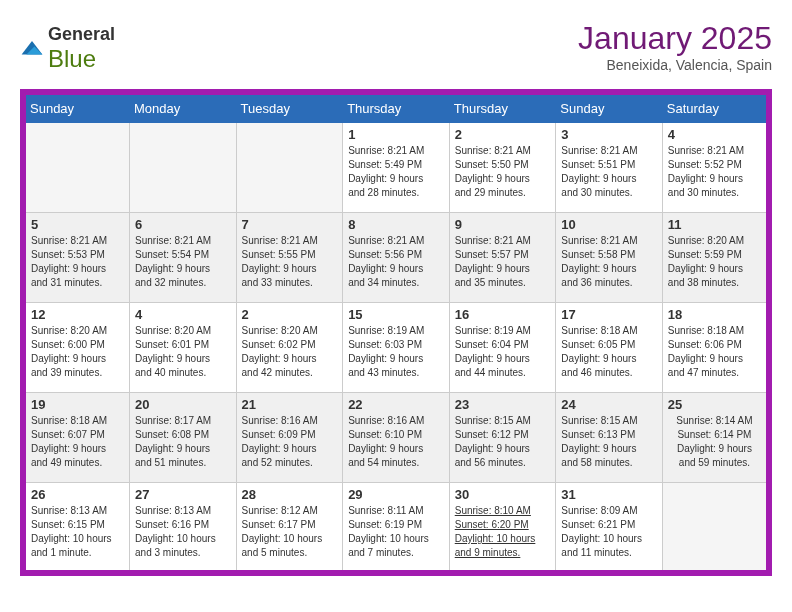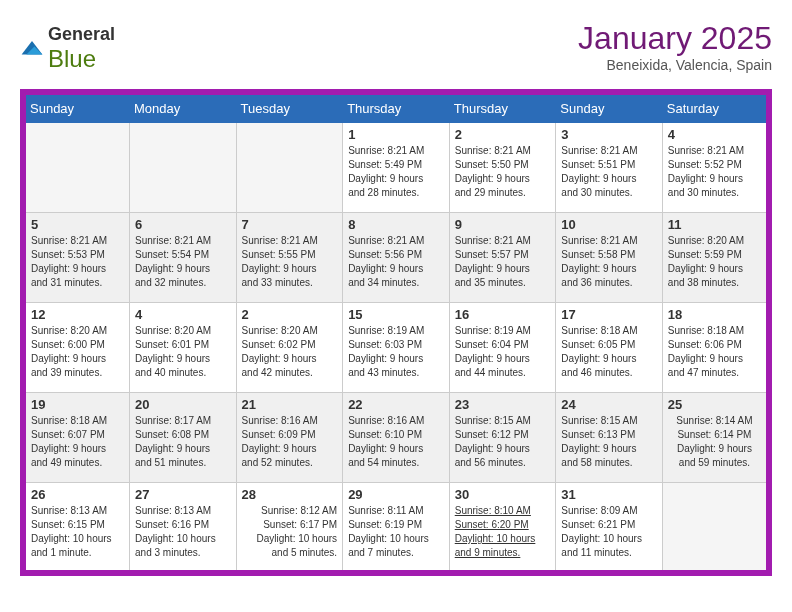--- a/index.html
+++ b/index.html
@@ -321,21 +321,21 @@
         </td>
         <td>
           <span class="day-number">27</span>
           <div class="day-info" style="white-space: pre-line;">Sunrise: 8:13 AM
 Sunset: 6:16 PM
 Daylight: 10 hours
 and 3 minutes.</div>
         </td>
         <td>
           <span class="day-number">28</span>
-          <div class="day-info" style="white-space: pre-line; text-align: right;">Sunrise: 8:12 AM
+          <div class="day-info" style="white-space: pre-line;">Sunrise: 8:12 AM
 Sunset: 6:17 PM
 Daylight: 10 hours
 and 5 minutes.</div>
         </td>
         <td>
           <span class="day-number">29</span>
           <div class="day-info" style="white-space: pre-line;">Sunrise: 8:11 AM
 Sunset: 6:19 PM
 Daylight: 10 hours
 and 7 minutes.</div>

